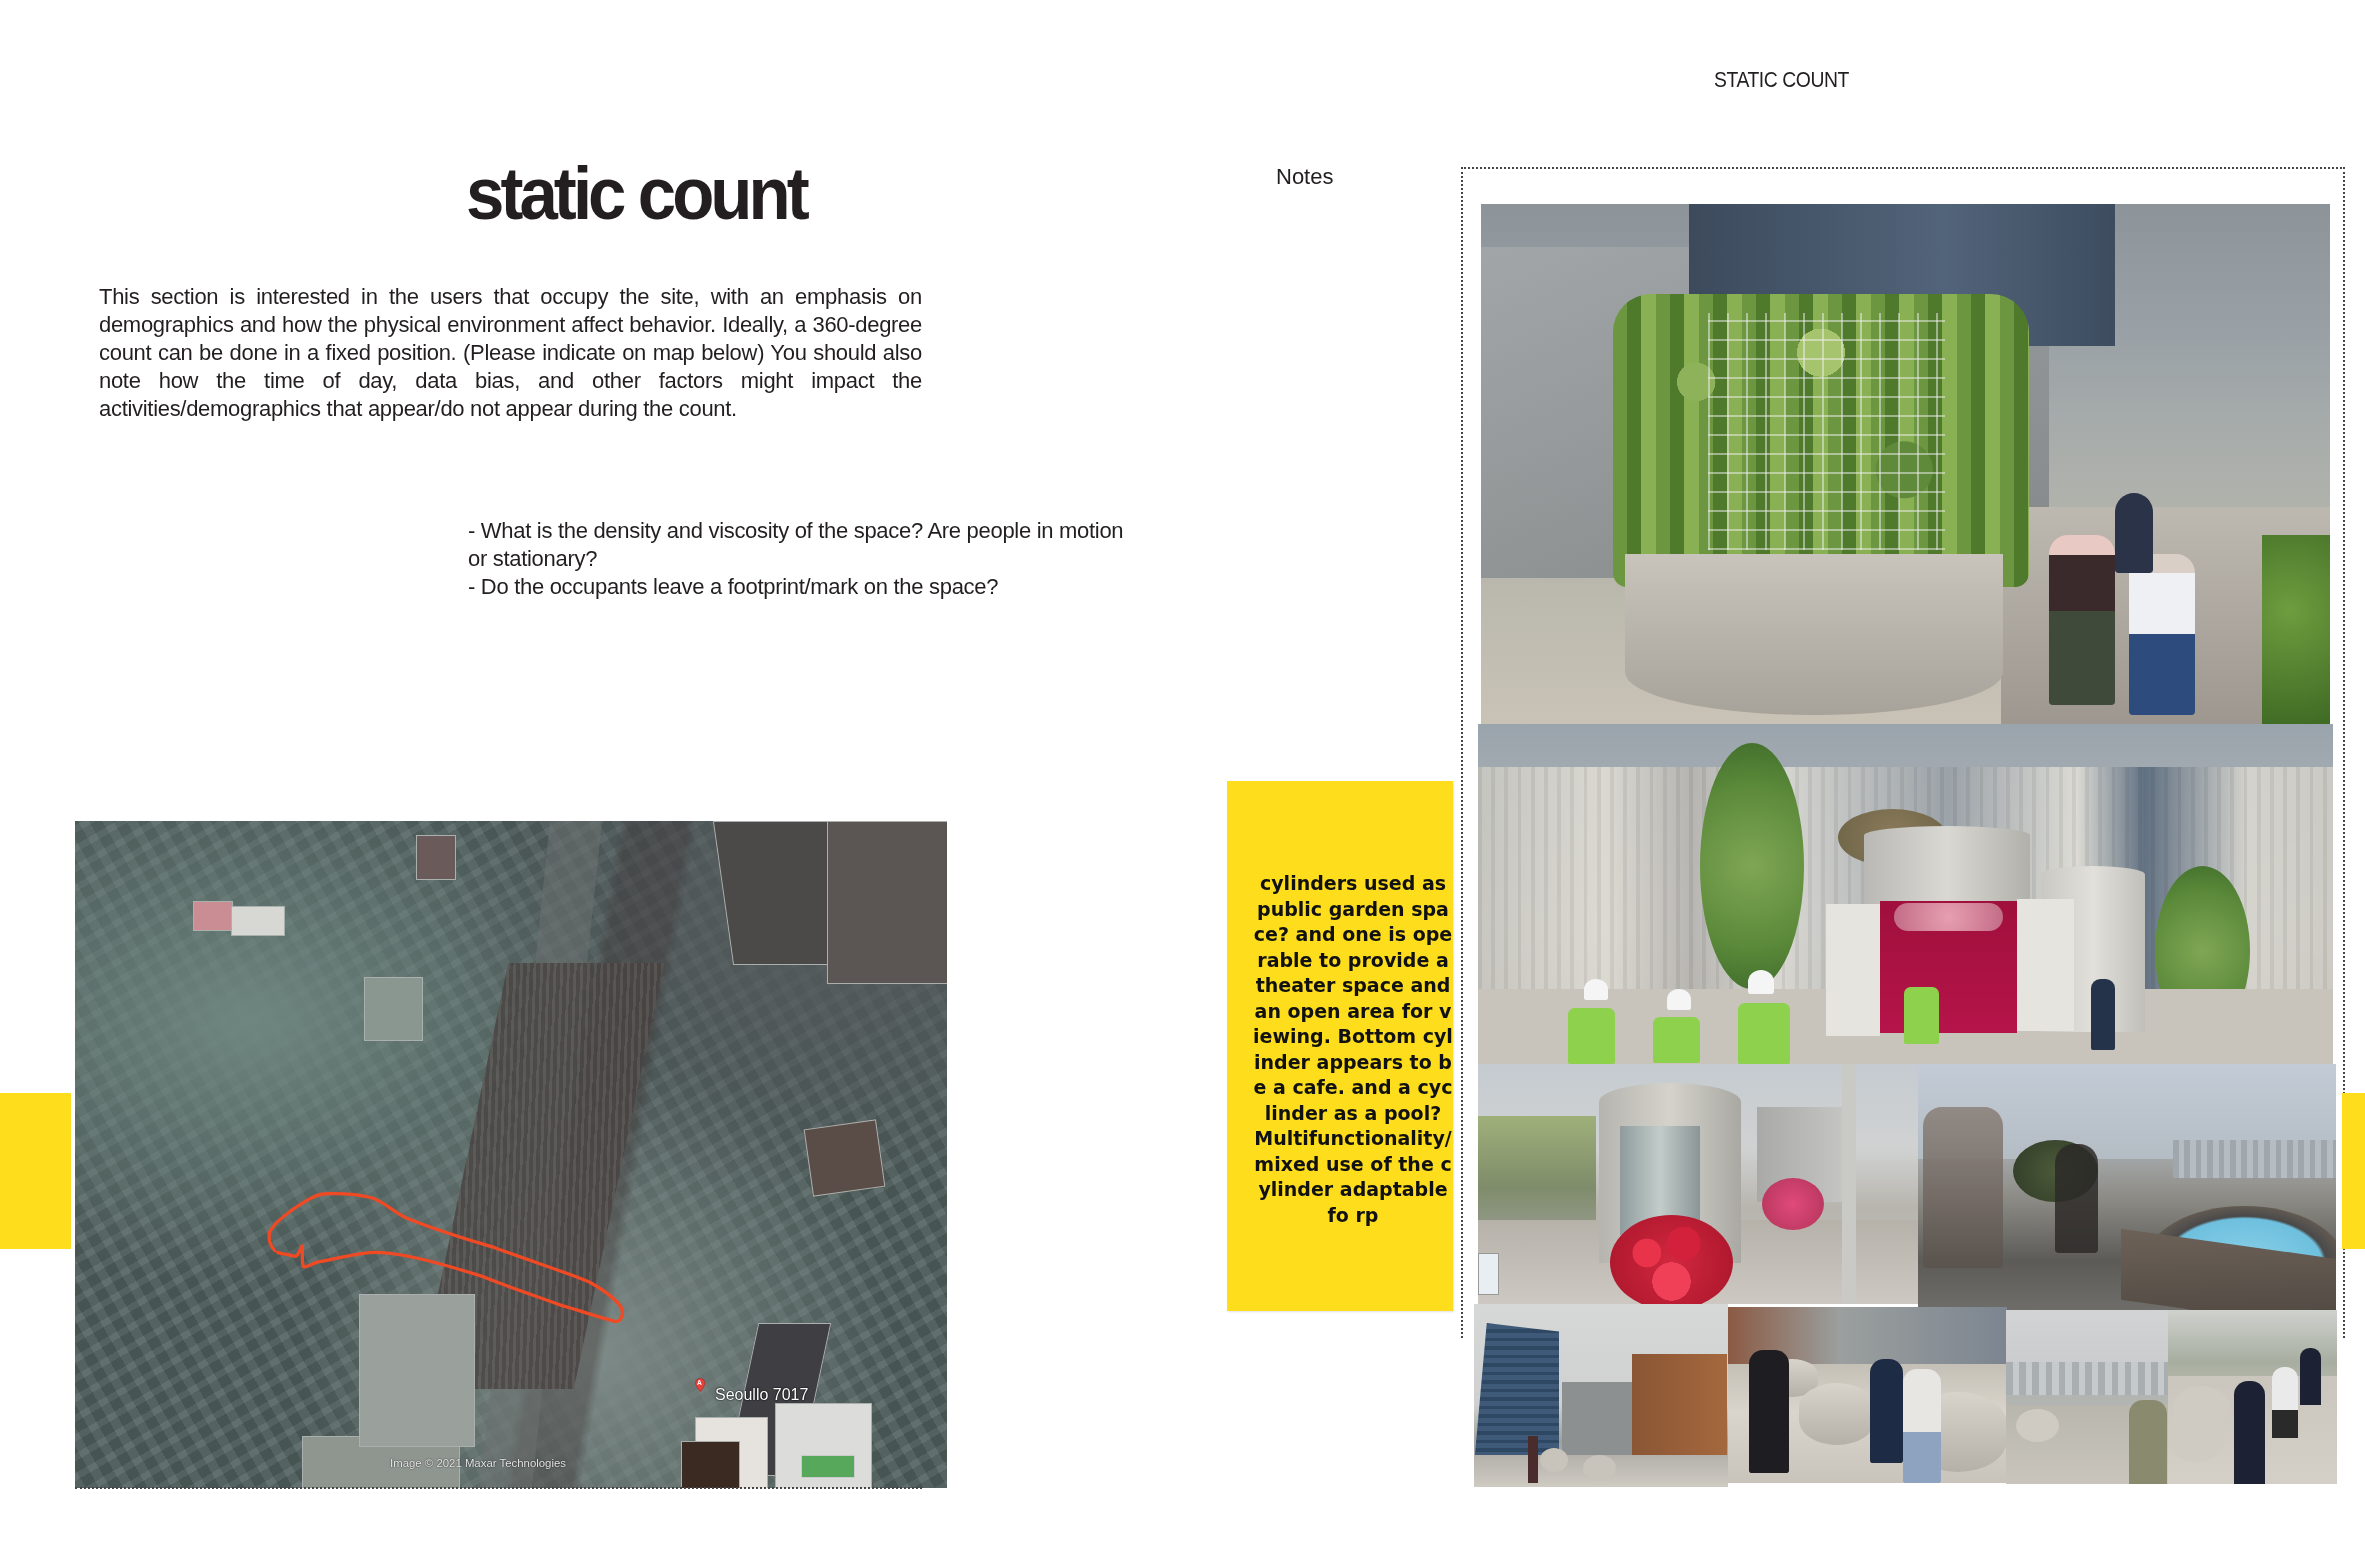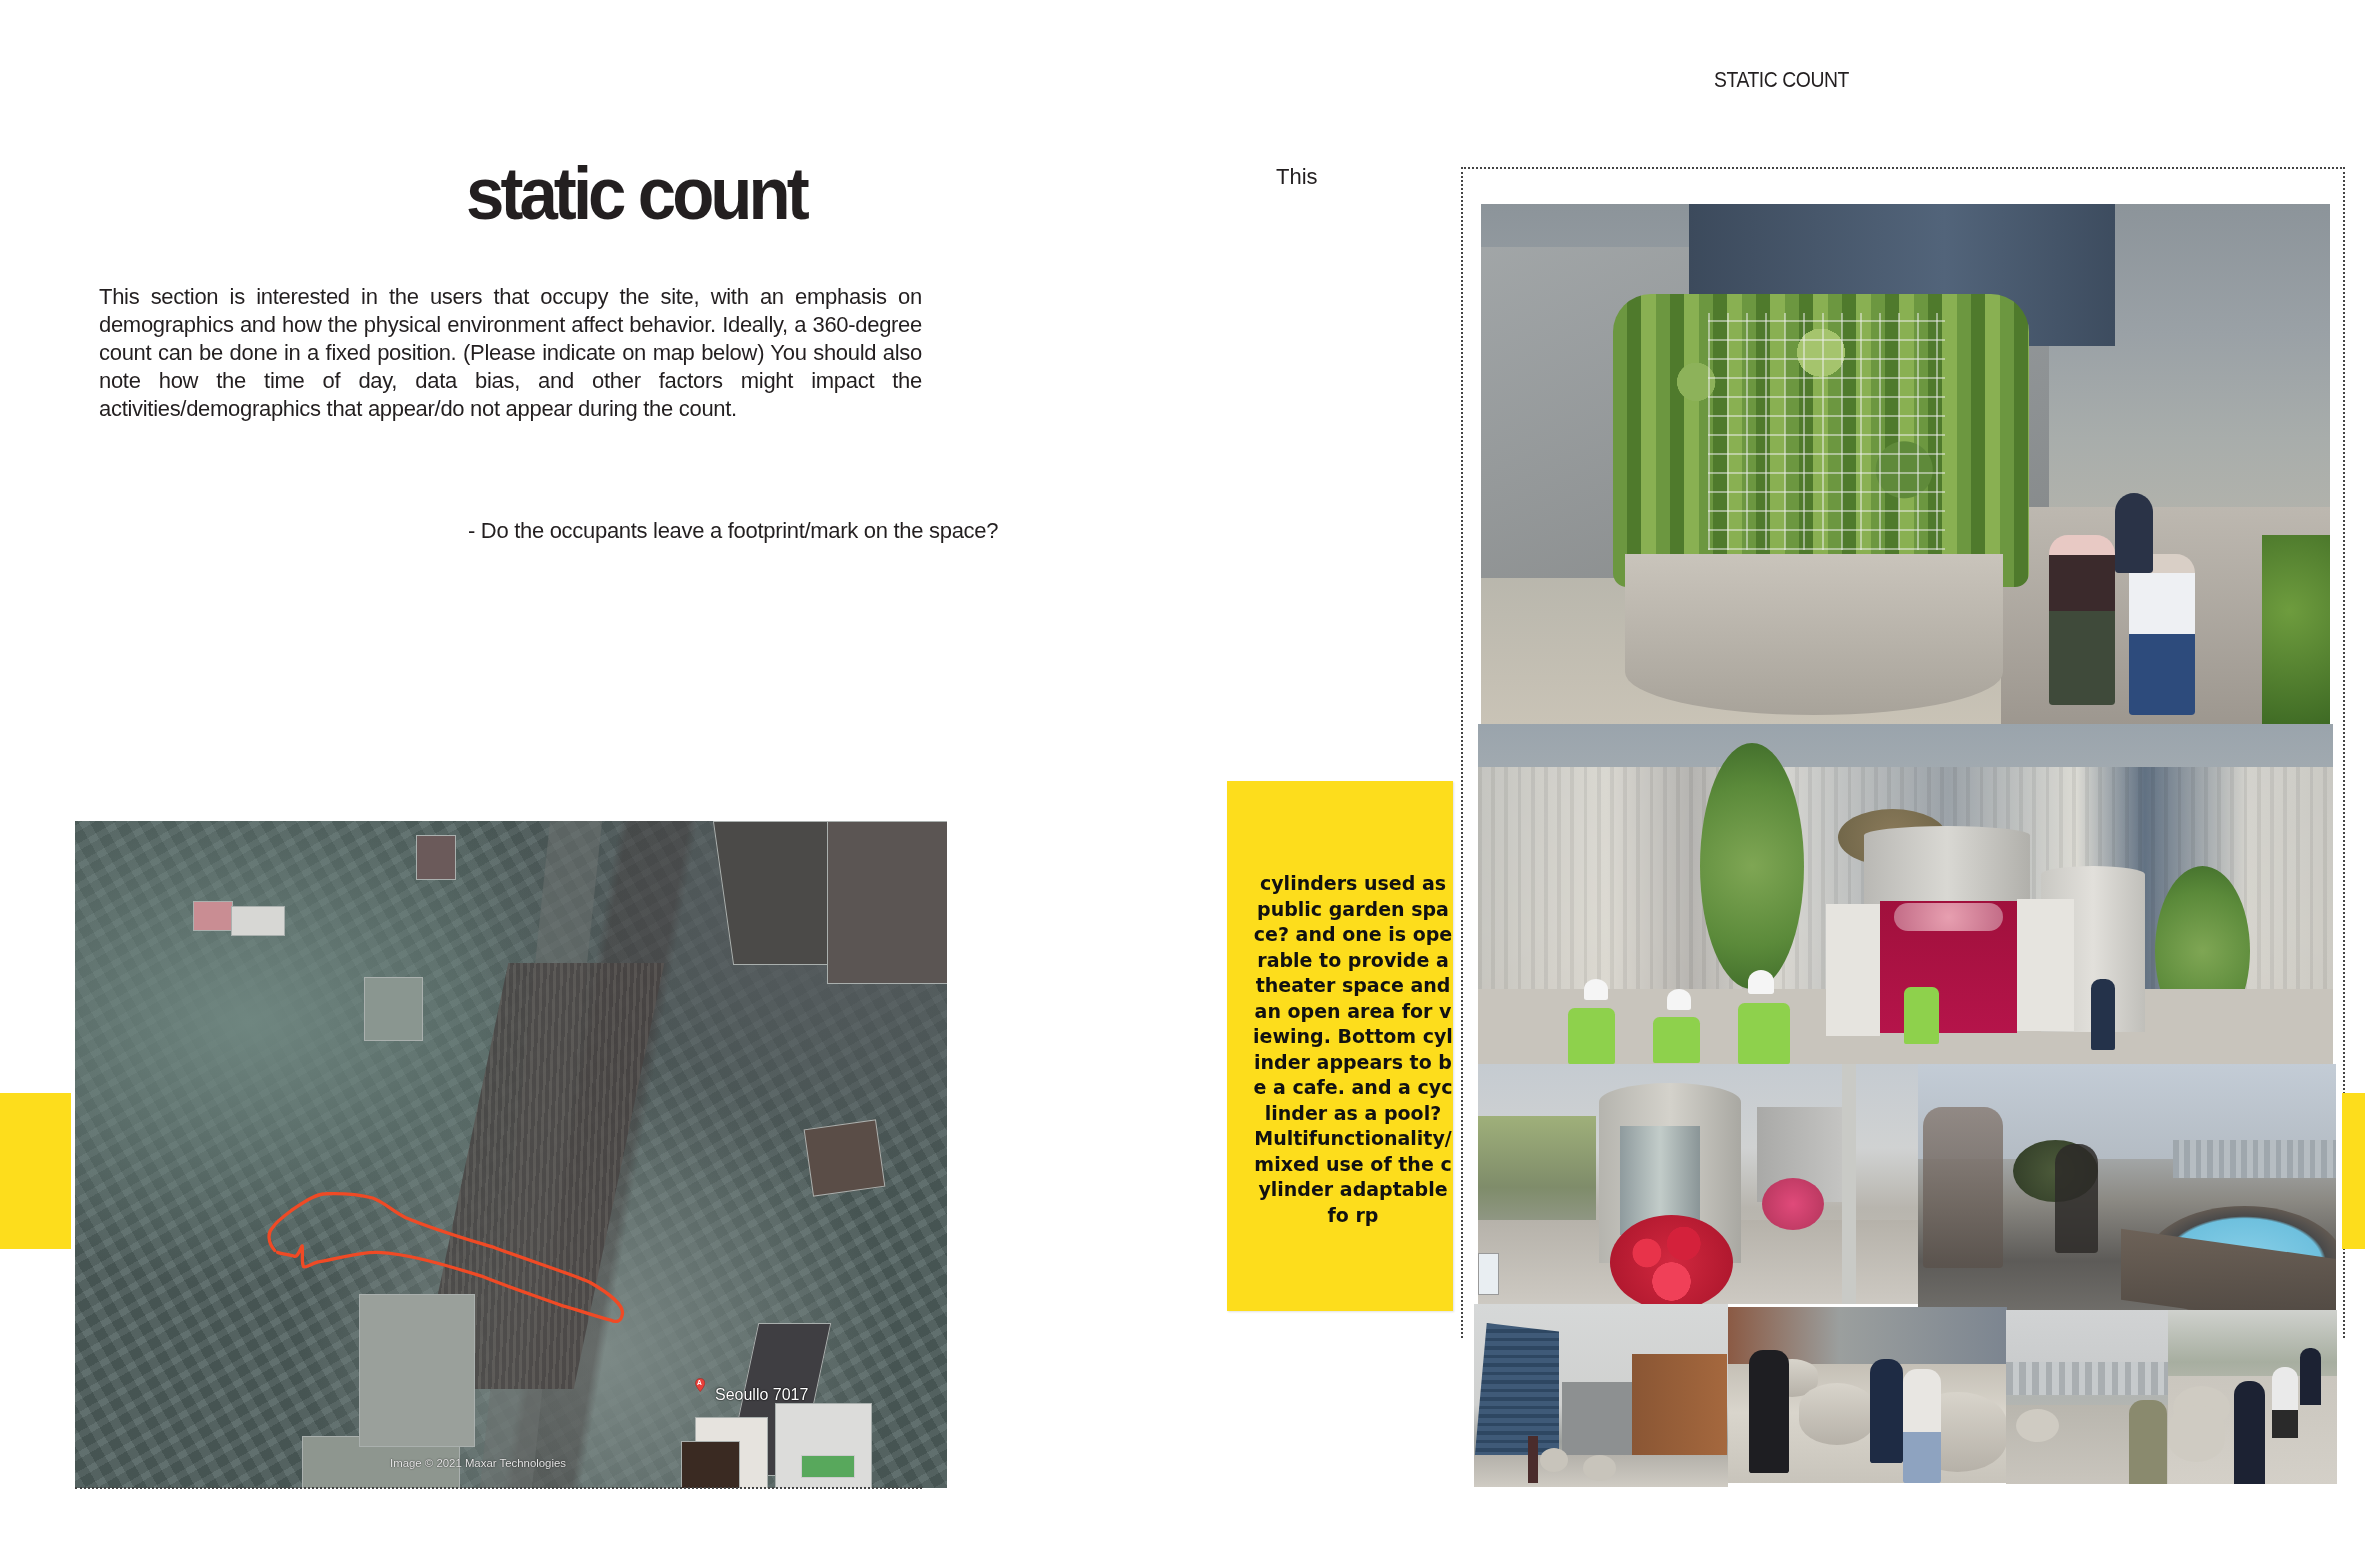--- a/index.html
+++ b/index.html
@@ -110,20 +110,21 @@
 </head>
 <body>
 
 <div class="abs running-head">STATIC COUNT</div>
 
 <div class="abs title">static count</div>
 
 <div class="abs intro">This section is interested in the users that occupy the site, with an emphasis on demographics and how the physical environment affect behavior. Ideally, a 360-degree count can be done in a fixed position. (Please indicate on map below) You should also note how the time of day, data bias, and other factors might impact the activities/demographics that appear/do not appear during the count.</div>
 
 <div class="abs instructions">
+  <p>- What is the density and viscosity of the space? Are people in motion or stationary?</p>
   <p>- Do the occupants leave a footprint/mark on the space?</p>
 </div>
 
 <div class="abs left-tab"></div>
 
 <div class="abs map">
   <div class="abs map-road"></div>
   <div class="abs map-rail"></div>
   <div class="abs map-bldg" style="left:648px;top:0;width:132px;height:142px;background:#4b4a48;transform:skewX(8deg);"></div>
   <div class="abs map-bldg" style="left:752px;top:0;width:120px;height:161px;background:#5b5553;"></div>
@@ -146,21 +147,21 @@
 
   <svg class="abs map-pin" viewBox="0 0 22 30">
     <path d="M11 1 C5 1 1 5 1 11 C1 18 11 29 11 29 C11 29 21 18 21 11 C21 5 17 1 11 1 Z" fill="#e8403a" stroke="#8b1a16" stroke-width="1"></path>
   </svg>
   <div class="abs" style="left:622px;top:558px;font-size:6.6px;color:#fff;font-weight:bold;">A</div>
   <div class="abs map-label">Seoullo 7017</div>
   <div class="abs map-credit">Image © 2021 Maxar Technologies</div>
 </div>
 <div class="abs map-bottom-dots"></div>
 
-<div class="abs notes-label">This</div>
+<div class="abs notes-label">Notes</div>
 
 <div class="abs note-box">
   <div class="note-text">cylinders used as public garden space? and one is operable to provide a theater space and an open area for viewing. Bottom cylinder appears to be a cafe. and a cyclinder as a pool? Multifunctionality/mixed use of the cylinder adaptable fo rp</div>
 </div>
 
 <div class="abs photo-frame"></div>
 
 <div class="abs photo p1">
   <div class="abs p1-wall"></div>
   <div class="abs p1-tower"></div>

